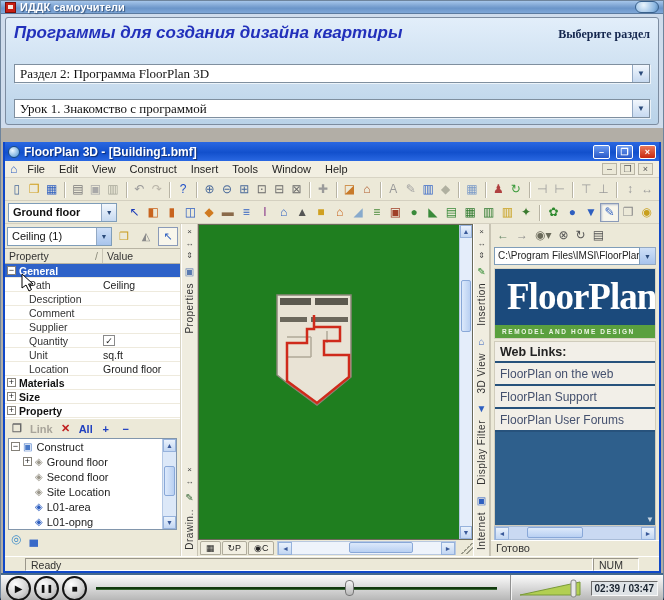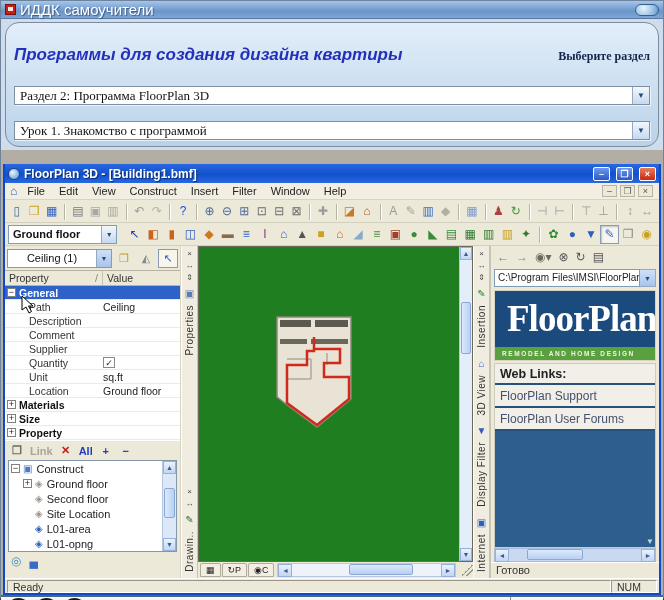--- a/index.html
+++ b/index.html
@@ -7,26 +7,26 @@
   body { font-family:"Liberation Sans",sans-serif; font-size:11px; background:#4a4a4a; overflow:hidden; }
 
   .window { width:664px; height:600px; display:flex; flex-direction:column;
     background:#cfdcec; border:1px solid #6e849c; border-bottom:3px solid #1a2438; }
 
   
   .titlebar { height:18px; display:flex; align-items:center; gap:4px; padding:0 4px;
     background:linear-gradient(#a6c6ea,#6b95c9 60%,#7ea7d8); border-bottom:1px solid #5a7aa0; }
   .app-icon { width:11px; height:11px; background:#c81e14; border:1px solid #7a0e08; position:relative; }
   .app-icon::after { content:""; position:absolute; left:2px; top:2px; width:5px; height:4px; background:#f8e8e0; }
-  .titlebar .ttl { color:#fff; font-weight:normal; font-size:15px; text-shadow:1px 1px 1px #3a5a82; flex:1; }
+  .titlebar .ttl { color:#fff; font-weight:bold; font-size:11px; text-shadow:1px 1px 1px #3a5a82; flex:1; }
   .oval-btn { width:24px; height:12px; border-radius:7px; border:1px solid #38608c;
     background:radial-gradient(circle at 35% 30%, #eaf4fc, #8db8e2 70%, #5788ba); }
 
   
-  .header { margin:3px 4px; border:1px solid #7c8ca0; border-radius:14px; padding:20px 8px 6px;
+  .header { margin:3px 4px; border:1px solid #7c8ca0; border-radius:3px; padding:3px 8px 6px;
     background:linear-gradient(#e2eefa,#b9d2e8); }
   .header-row { display:flex; align-items:baseline; justify-content:space-between; padding:2px 0 5px; }
   .header-title { color:var(--title_blue); font-weight:bold; font-style:italic; font-size:17px; }
   .header-hint { color:#14264e; font-weight:bold; font-size:12px; font-family:"Liberation Serif",serif; }
   .combo { display:flex; height:19px; border:1px solid #7f8f9f; background:#fff; margin-top:16px; box-shadow:1px 1px 0 #ffffffaa; }
   .combo .cval { flex:1; font-family:"Liberation Serif",serif; font-size:13px; padding:1px 5px; white-space:nowrap; overflow:hidden; color:#111; }
   .combo .cbtn { width:17px; display:flex; align-items:center; justify-content:center; font-size:8px; color:#2a4a7a;
     background:linear-gradient(#f2f7fd,#c6d9f0); border-left:1px solid #93a9c4; }
 
   
@@ -59,21 +59,21 @@
   .small-combo .cbtn { width:15px; font-size:7px; color:#2a4a7a; display:flex; align-items:center; justify-content:center;
     background:linear-gradient(#f2f7fd,#c6d9f0); border-left:1px solid #93a9c4; }
 
   
   .fp-main { flex:1; display:flex; overflow:hidden; }
 
   
   .lpanel { width:176px; display:flex; flex-direction:column; background:#ece9d8; border-right:1px solid #d8d4c4; }
   .obj-row { height:24px; display:flex; align-items:center; padding:2px; gap:2px; }
   .obj-combo { display:flex; height:19px; flex:1; border:1px solid #7f9db9; background:#fff; }
-  .obj-combo .cval { flex:1; font-size:11px; padding:2px 4px; color:#111;text-align:center; }
+  .obj-combo .cval { flex:1; font-size:11px; padding:2px 4px; color:#111; }
   .obj-combo .cbtn { width:15px; font-size:7px; color:#2a4a7a; display:flex; align-items:center; justify-content:center;
     background:linear-gradient(#cfe0f8,#a8c4ec); border-left:1px solid #93a9c4; }
   .obj-btn { width:20px; height:19px; display:flex; align-items:center; justify-content:center; font-size:11px; }
   .obj-btn.pressed { border:1px solid #8a9ab8; background:#f8f6ec; }
 
   .pgrid { background:#fff; border-top:1px solid #b8b4a4; position:relative; }
   .pghead { height:15px; display:flex; background:#ece9d8; border-bottom:1px solid #b8b4a4; font-size:10.5px; color:#333; }
   .pghead .c1 { width:98px; padding:1px 4px; border-right:1px solid #c8c4b4; display:flex; justify-content:space-between; }
   .pghead .c1 .slash { color:#8a8a7a; }
   .pghead .c2 { flex:1; padding:1px 4px; }
@@ -143,21 +143,21 @@
     border-bottom:2px solid #27527c; }
   .wl-link { height:23px; line-height:22px; padding-left:5px; font-size:12px; color:#44506e; border-bottom:2px solid #27527c; white-space:nowrap; overflow:hidden; }
   .wl-fill { flex:1; background:var(--panel_blue); position:relative; }
   .wl-fill .chev { position:absolute; right:1px; bottom:1px; color:#c8d4e0; font-size:8px; }
   .rp-hscroll { height:14px; display:flex; background:#c9d9f2; border:1px solid #a8bcd8; margin:0 3px; }
   .rp-hscroll .track { flex:1; position:relative; }
   .rp-hscroll .thumb { position:absolute; left:14%; top:0; width:56px; height:11px; border:1px solid #89a8d8; border-radius:2px; background:linear-gradient(#dce9fb,#b9d0f2); }
   .rp-status { height:16px; line-height:15px; padding-left:5px; font-size:11px; color:#333; border-top:1px solid #fff; }
 
   
-  .fp-status { height:15px; display:flex; gap:0; background:#ece9d8; border-top:1px solid #fff; padding:1px 2px 0; }
+  .fp-status { height:15px; display:flex; gap:0; background:#ece9d8; border-top:1px solid #fff; padding:1px 20px 0; }
   .fp-status .cell { border:1px solid; border-color:#9a968a #fff #fff #9a968a; font-size:10.5px; color:#333; padding:0 5px; line-height:12px; }
   .fp-status .c-ready { flex:1; }
   .fp-status .c-num { width:46px; }
 
   
   .player { height:34px; display:flex; align-items:center; padding:0 5px; gap:3px;
     background:linear-gradient(#fbfbfb,#dcdcdc 45%,#b4b4b4); border-top:2px solid #44688c; }
   .pbtn { width:25px; height:25px; border-radius:50%; border:2px solid #141414; flex:none;
     background:radial-gradient(circle at 35% 30%, #ffffff, #d0d0d0 60%, #9a9a9a); display:flex; align-items:center; justify-content:center;
     font-size:10px; color:#101010; }
@@ -214,21 +214,21 @@
           <span class="mitem">File</span>
 
           <span class="mitem">Edit</span>
 
           <span class="mitem">View</span>
 
           <span class="mitem">Construct</span>
 
           <span class="mitem">Insert</span>
 
-          <span class="mitem">Filter</span>
+          <span class="mitem">Tools</span>
 
           <span class="mitem">Window</span>
 
           <span class="mitem">Help</span>
 
         <span class="mdi-btns">
           <span>–</span>
           <span>❐</span>
           <span>×</span>
         </span>
@@ -646,20 +646,21 @@
             <div class="addr">C:\Program Files\IMSI\FloorPlan 3D</div>
             <div class="addr-btn">▼</div>
           </div>
           <div class="logo">
             <div class="logo-blue">FloorPlan</div>
             <div class="logo-green">REMODEL AND HOME DESIGN</div>
           </div>
           <div class="weblinks">
             <div class="wl-title">Web Links:</div>
 
+              <div class="wl-link">FloorPlan on the web</div>
 
               <div class="wl-link">FloorPlan Support</div>
 
               <div class="wl-link">FloorPlan User Forums</div>
 
             <div class="wl-fill">
               <span class="chev">▼</span>
             </div>
           </div>
           <div class="rp-hscroll">

